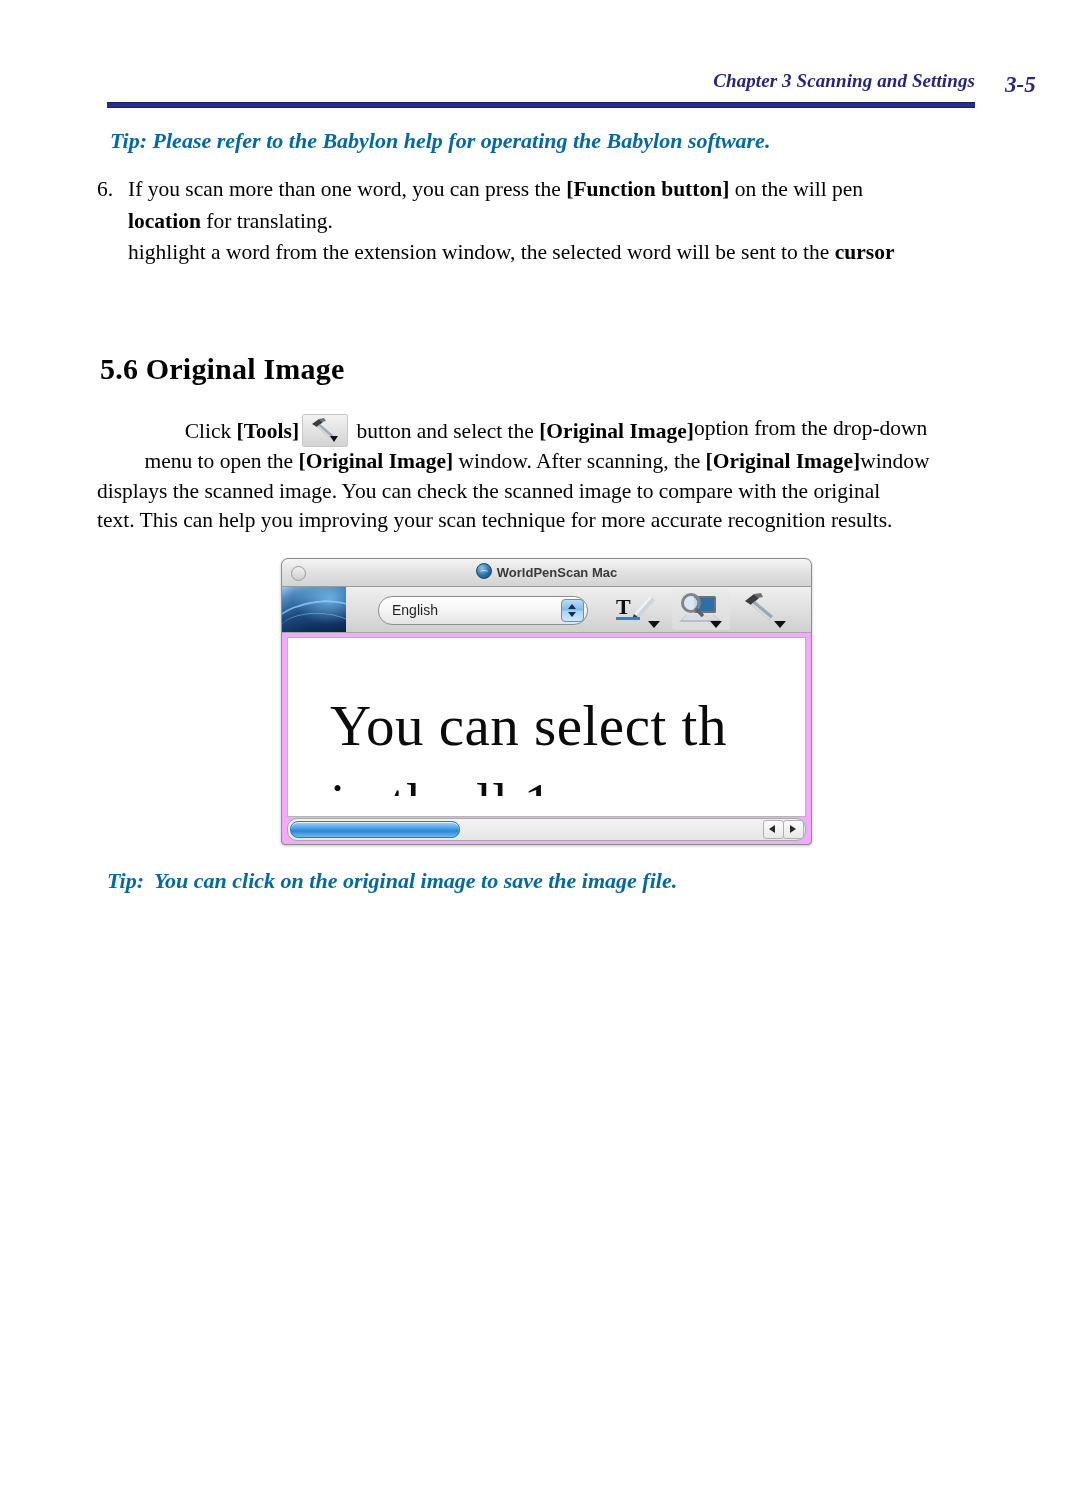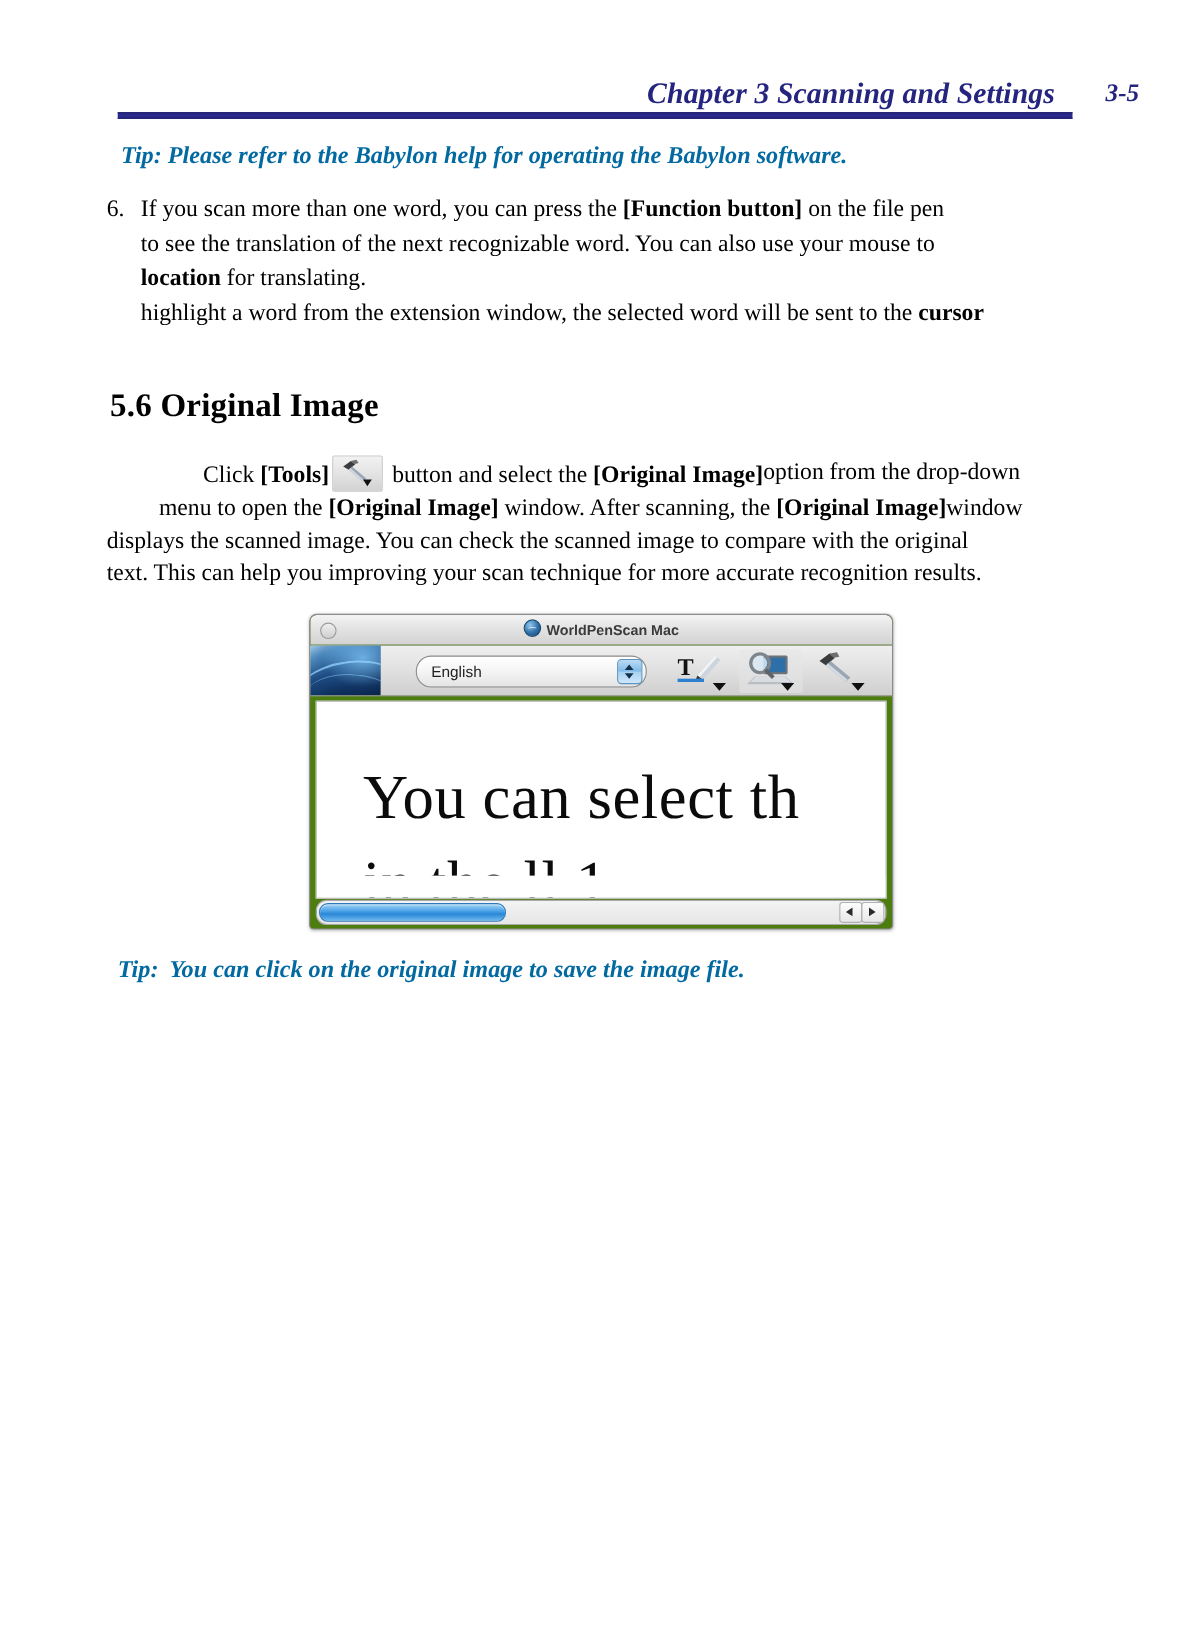--- a/index.html
+++ b/index.html
@@ -19,26 +19,26 @@
   
   .header {
     position: absolute;
     left: 107px;
     top: 70px;
     width: 868px;
     height: 42px;
   }
   .header-title {
     position: absolute;
-    right: 16px;
+    right: 0px;
     top: 0px;
     font-family: "Liberation Serif", "DejaVu Serif", serif;
     font-weight: bold;
     font-style: italic;
-    font-size: 27px;
+    font-size: 19px;
     color: #25257f;
     letter-spacing: 0.1px;
     white-space: nowrap;
   }
   .header-rule {
     position: absolute;
     left: 0px;
     top: 32px;
     width: 868px;
     height: 4px;
@@ -143,21 +143,21 @@
   }
   .inline-tool-btn svg { position: absolute; left: 5px; top: 2px; }
 
   
   .app-window {
     position: absolute;
     left: 281px;
     top: 558px;
     width: 529px;
     height: 285px;
-    background: #4d7c0f;
+    background: #f0abfc;
     border: 1px solid #8d8d8d;
     border-radius: 7px 7px 4px 4px;
     box-shadow: 0 1px 3px rgba(0,0,0,0.25);
     font-family: "Liberation Sans", "DejaVu Sans", sans-serif;
     overflow: hidden;
   }
   .titlebar {
     position: relative;
     height: 27px;
     background: linear-gradient(180deg,#f4f4f4 0%, #e3e3e3 45%, #d3d3d3 100%);
@@ -401,22 +401,21 @@
   <div class="header-title">Chapter 3 Scanning and Settings</div>
   <div class="header-rule"></div>
 </div>
 <div class="page-number">3-5</div>
 
 <div class="tip tip-top">Tip: Please refer to the Babylon help for operating the Babylon software.</div>
 
 <div class="list-item">
   <div class="li-num">6.</div>
   <div class="li-body">
-    <span class="ln"><span>If you scan more than one word, you can press the </span><span class="b">[Function button]</span><span> on the file pen</span></span>
-    <span class="ln"><span>to see the translation of the next recognizable word. You can also use your mouse to</span></span>
+    <span class="ln"><span>If you scan more than one word, you can press the </span><span class="b">[Function button]</span><span> on the will pen</span></span>
     <span class="ln"><span class="b">location</span><span> for translating.</span></span>
     <span class="ln"><span>highlight a word from the extension window, the selected word will be sent to the </span><span class="b">cursor</span></span>
   </div>
 </div>
 
 <div class="section-heading">5.6 Original Image</div>
 
 <div class="body-para">
   <span class="ln just">
     <span><span class="indent"></span><span>Click</span>&nbsp;<span class="b">[Tools]</span><span class="inline-tool-btn"><svg width="34" height="26" viewBox="0 0 34 26">

